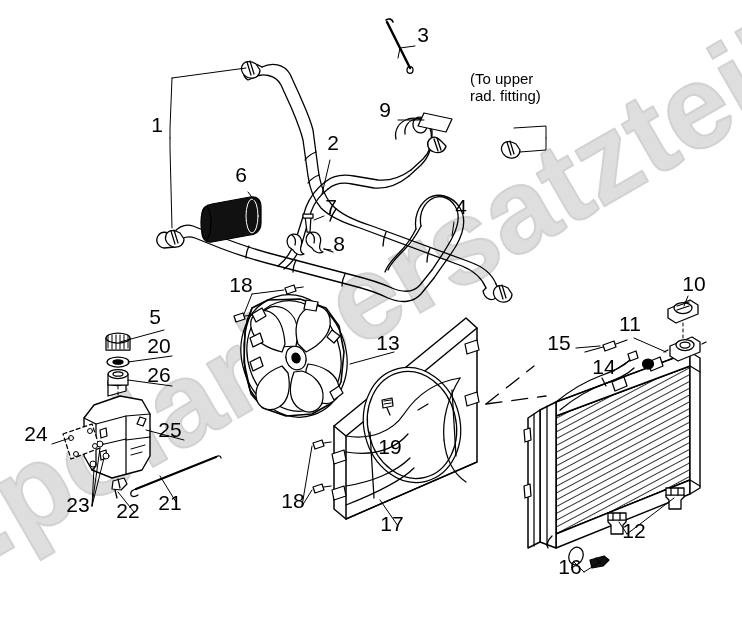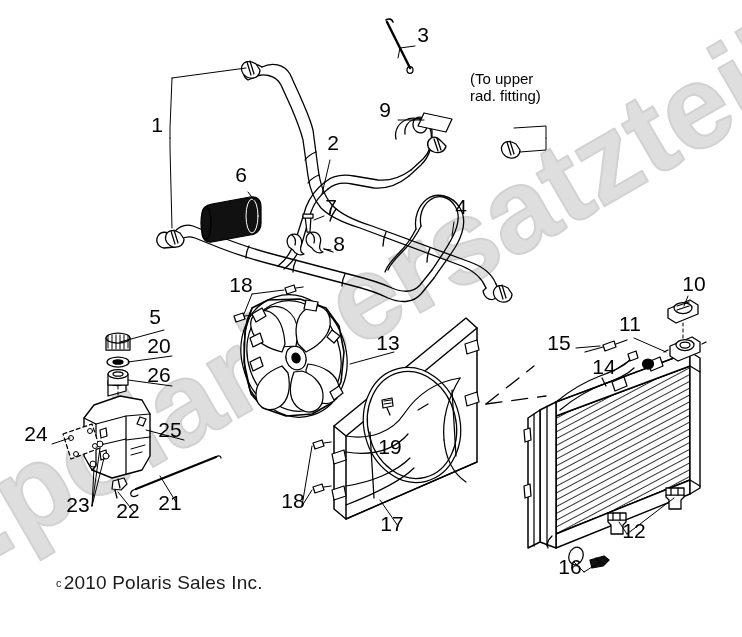--- a/index.html
+++ b/index.html
@@ -426,17 +426,14 @@
         <text x="36" y="441" text-anchor="middle">24</text>
         <text x="170" y="437" text-anchor="middle">25</text>
         <text x="159" y="382" text-anchor="middle">26</text>
       </g>
 
     <g id="annotation-layer" font-family="&quot;Liberation Sans&quot;,sans-serif" font-size="15" fill="#000">
         <text x="470" y="84"><tspan x="470" dy="0">(To upper</tspan><tspan x="470" dy="17">rad. fitting)</tspan></text>
       </g>
   </svg>
 
-  <div class="cpy">
-    <span class="c">c</span><span>2010 Polaris Sales Inc.</span>
-  </div>
 
 </div>
 
 </body></html>

